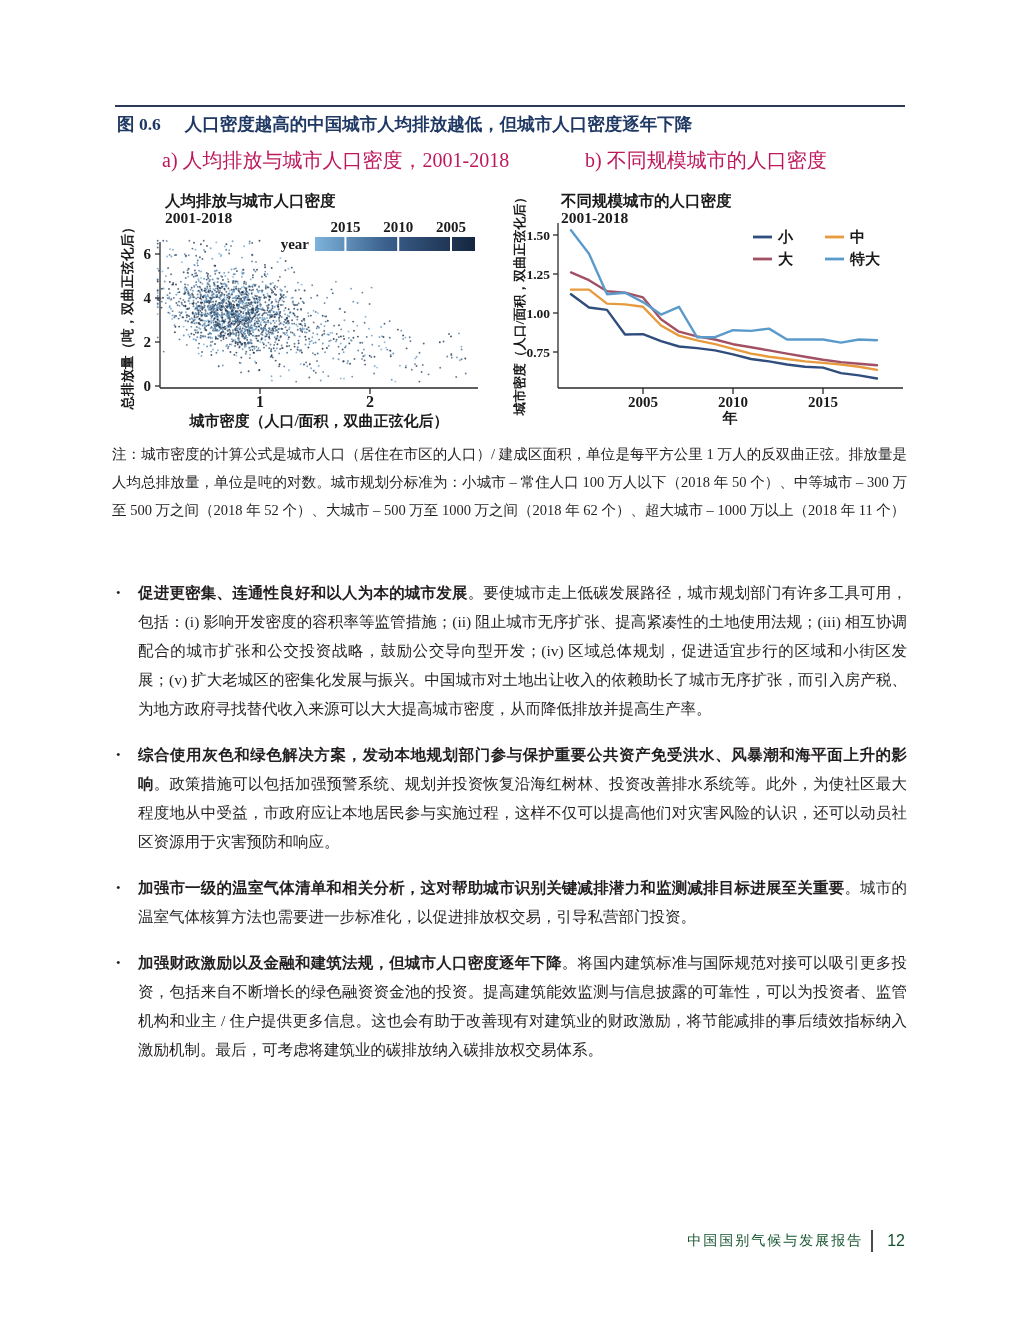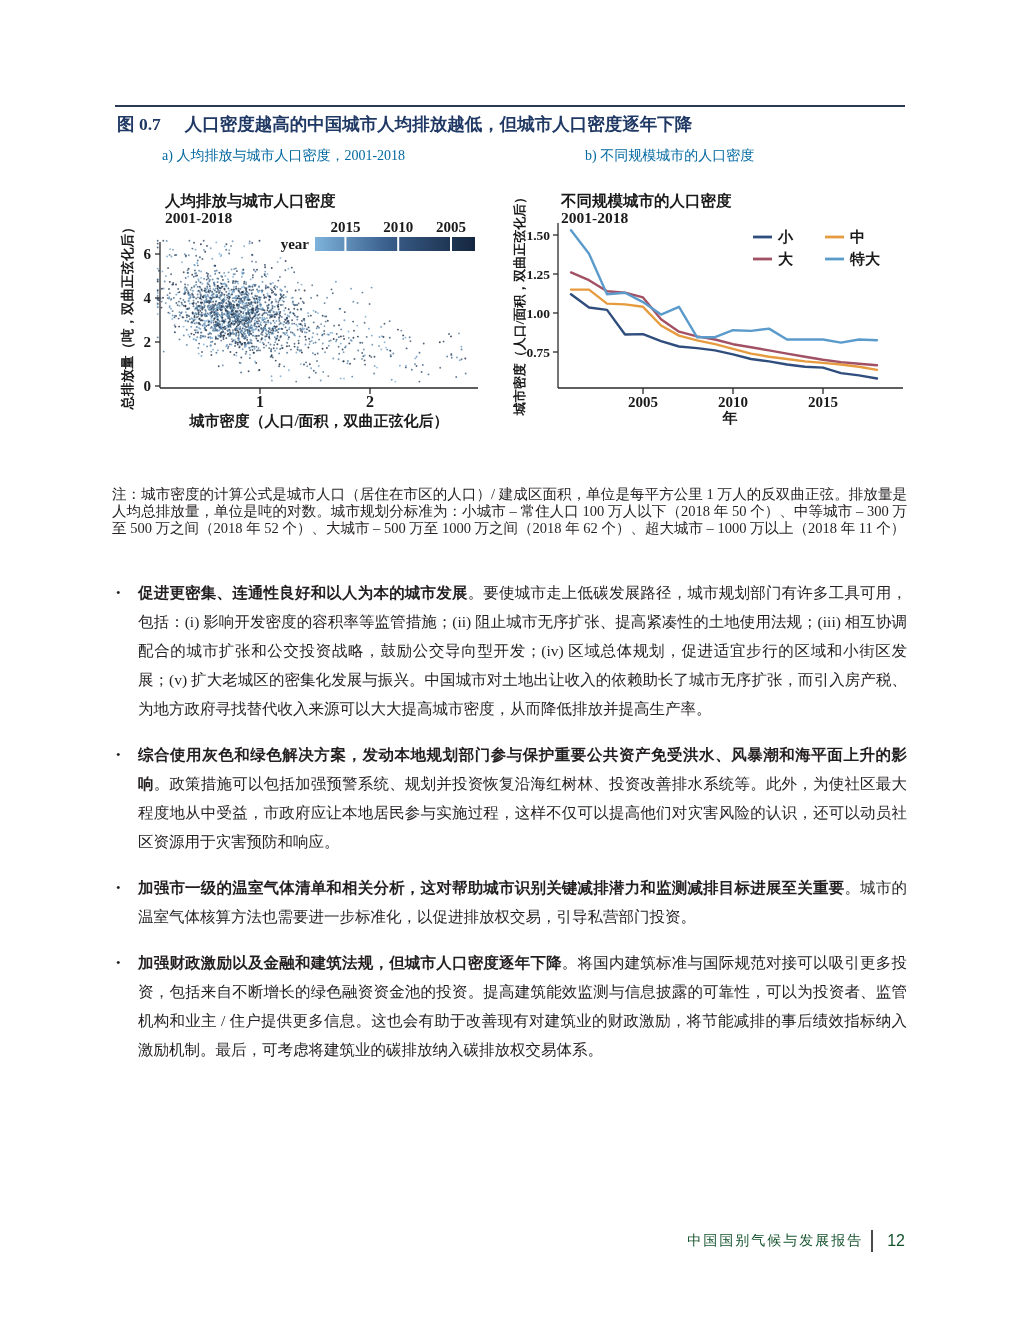--- a/index.html
+++ b/index.html
@@ -4,51 +4,51 @@
 <style>
   html,body{margin:0;padding:0;background:#ffffff;}
   .page{
     position:relative;width:1020px;height:1323px;background:#ffffff;
     font-family:"Liberation Serif","DejaVu Serif",serif;color:#231f20;
     overflow:hidden;
   }
   .top-rule{position:absolute;left:115px;top:105px;width:790px;height:2px;background:#2b3a55;}
   .fig-title{position:absolute;left:117px;top:112px;font-size:17.5px;font-weight:bold;color:#1f3864;white-space:nowrap;}
   .fig-title .fig-label{margin-right:24px;}
-  .panel-caption{position:absolute;top:147px;font-size:14px;color:#0369a1;white-space:nowrap;}
+  .panel-caption{position:absolute;top:147px;font-size:20px;color:#be185d;white-space:nowrap;}
   .caption-a{left:162px;}
   .caption-b{left:585px;}
   .chart{position:absolute;top:185px;}
   .chart-a{left:115px;width:385px;height:250px;}
   .chart-b{left:513px;width:400px;height:250px;}
   .chart svg{display:block;width:100%;height:100%;}
   .chart text{font-family:"Liberation Serif","DejaVu Serif",serif;fill:#1a1a1a;}
   .source-line{position:absolute;left:112px;top:436px;width:795px;font-size:14.5px;}
-  .note-block{position:absolute;left:112px;top:486px;width:795px;font-size:14.5px;line-height:17px;text-align:justify;}
+  .note-block{position:absolute;left:112px;top:440px;width:795px;font-size:14.5px;line-height:28px;text-align:justify;}
   .bullets{position:absolute;left:112px;top:578px;width:795px;margin:0;padding:0;list-style:none;}
   .bullets li{position:relative;padding-left:26px;margin:0 0 17px 0;font-size:15.5px;line-height:29px;text-align:justify;}
   .bullets li .dot{position:absolute;left:4px;top:0;font-size:13px;}
   .bullets li .lead{font-weight:bold;font-family:Liberation Serif, serif;}
   .footer{
     position:absolute;right:115px;top:1230px;display:flex;align-items:center;
     font-family:"Liberation Sans","DejaVu Sans",sans-serif;color:#14532d;
   }
   .footer .ftitle{font-size:14px;letter-spacing:2px;}
   .footer .fsep{width:2px;height:22px;background:#4a4a4a;margin:0 14px 0 8px;}
   .footer .fpage{font-size:16px;}
 </style>
 </head>
 <body>
 
 <div class="page">
 
   <div class="top-rule"></div>
 
   <div class="fig-title">
-    <span class="fig-label">图 0.7</span><span>人口密度越高的中国城市人均排放越低，但城市人口密度逐年下降</span>
+    <span class="fig-label">图 0.6</span><span>人口密度越高的中国城市人均排放越低，但城市人口密度逐年下降</span>
   </div>
 
   <div class="panel-caption caption-a">a) 人均排放与城市人口密度，2001-2018</div>
   <div class="panel-caption caption-b">b) 不同规模城市的人口密度</div>
 
   <div class="chart chart-a">
     <svg id="scatter-svg" viewBox="0 0 385 250">
         <g>
           <circle cx="89.0" cy="118.9" r="0.95" fill="rgb(113,160,199)" fill-opacity="0.8"></circle>
           <circle cx="125.0" cy="118.0" r="0.95" fill="rgb(75,110,142)" fill-opacity="0.8"></circle>

